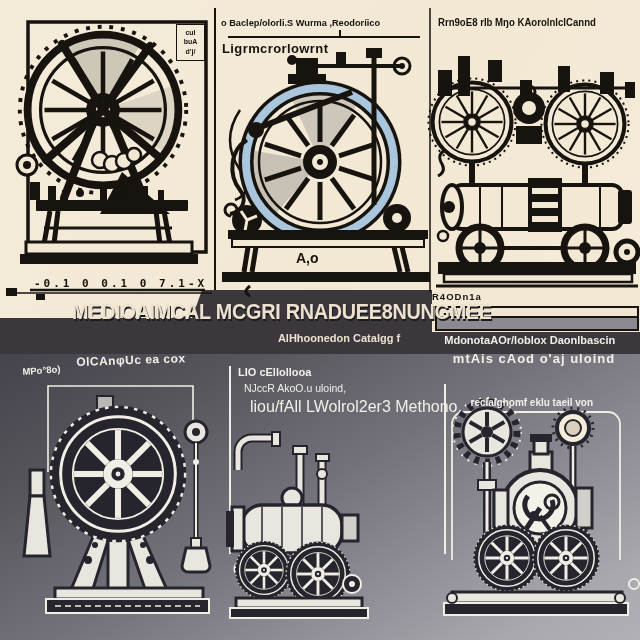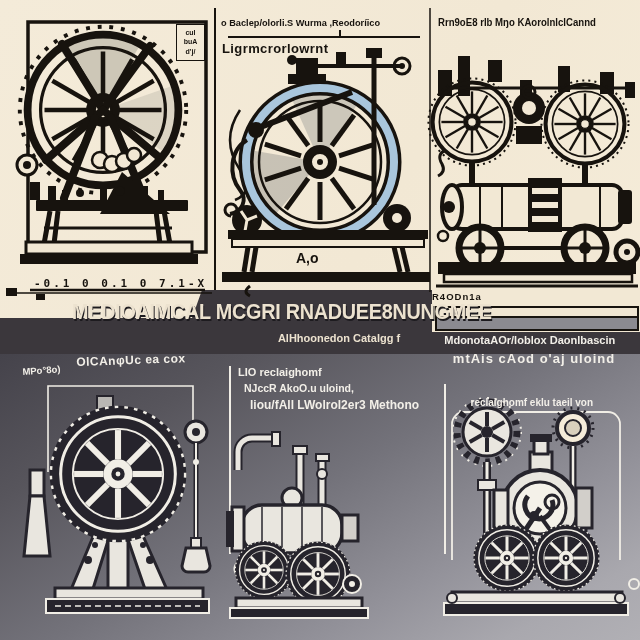--- a/index.html
+++ b/index.html
@@ -28,22 +28,22 @@
   .bandTitle{left:72px;top:299px;font-size:22px;font-weight:bold;letter-spacing:-.3px;
           transform:scaleX(.9);text-shadow:1px 2px 0 #1d1b1f;}
   .bandSub{left:228px;top:332px;width:222px;text-align:center;font-size:11px;font-weight:bold;}
   .bandR1{left:428px;top:334px;width:212px;text-align:center;font-size:11.5px;
           font-weight:bold;transform:scaleX(.96);}
   .bandR2{left:428px;top:351px;width:212px;text-align:center;font-size:13px;
           font-weight:bold;letter-spacing:1px;}
   .m1a{left:22px;top:366px;font-size:9.5px;font-weight:bold;transform:rotate(-4deg);}
   .m1b{left:76px;top:355px;font-size:12px;font-weight:bold;letter-spacing:.5px;transform:rotate(-2deg);}
   .m2l1{left:238px;top:366px;font-size:11px;font-weight:bold;}
-  .m2l2{left:244px;top:382px;font-size:10.5px;font-weight:bold;}
-  .m2l3{left:250px;top:398px;font-size:12px;font-weight:bold;}
+  .m2l2{left:244px;top:382px;font-size:10.5px;font-weight:normal;}
+  .m2l3{left:250px;top:398px;font-size:16px;font-weight:normal;}
   .m3l{left:452px;top:396px;width:168px;text-align:center;font-size:10.5px;
        font-weight:bold;transform:scaleX(.95);}
 </style>
 </head>
 <body>
 
 <div class="stage">
   <div class="top-bg"></div>
   <div class="band"></div>
   <div class="bottom-bg"></div>
@@ -375,17 +375,17 @@
   <div class="txt ink p3h">Rrn9oE8 rlb Mŋo KAorolnlclCannd</div>
   <div class="txt ink rodLbl">R4ODn1a</div>
 
   <div class="txt cream-txt bandTitle">MEDIOAIMCAL MCGRI RNADUEE8NUNGMEE</div>
   <div class="txt cream-txt bandSub">AlHhoonedon Catalgg f</div>
   <div class="txt white-txt bandR1">MdonotaAOr/loblox Daonlbascin</div>
   <div class="txt white-txt bandR2">mtAis cAod o'aj uloind</div>
 
   <div class="txt white-txt m1a">MPo°8o)</div>
   <div class="txt white-txt m1b">OlCAnφUc ea cox</div>
-  <div class="txt white-txt m2l1">LIO reclaighomf</div>
+  <div class="txt white-txt m2l1">LIO cEllollooa</div>
   <div class="txt white-txt m2l2">NJccR AkoO.u uloind,</div>
   <div class="txt white-txt m2l3">liou/fAll LWolrol2er3 Methono</div>
   <div class="txt white-txt m3l">reclaighomf eklu taeil von</div>
 </div>
 
 </body></html>

